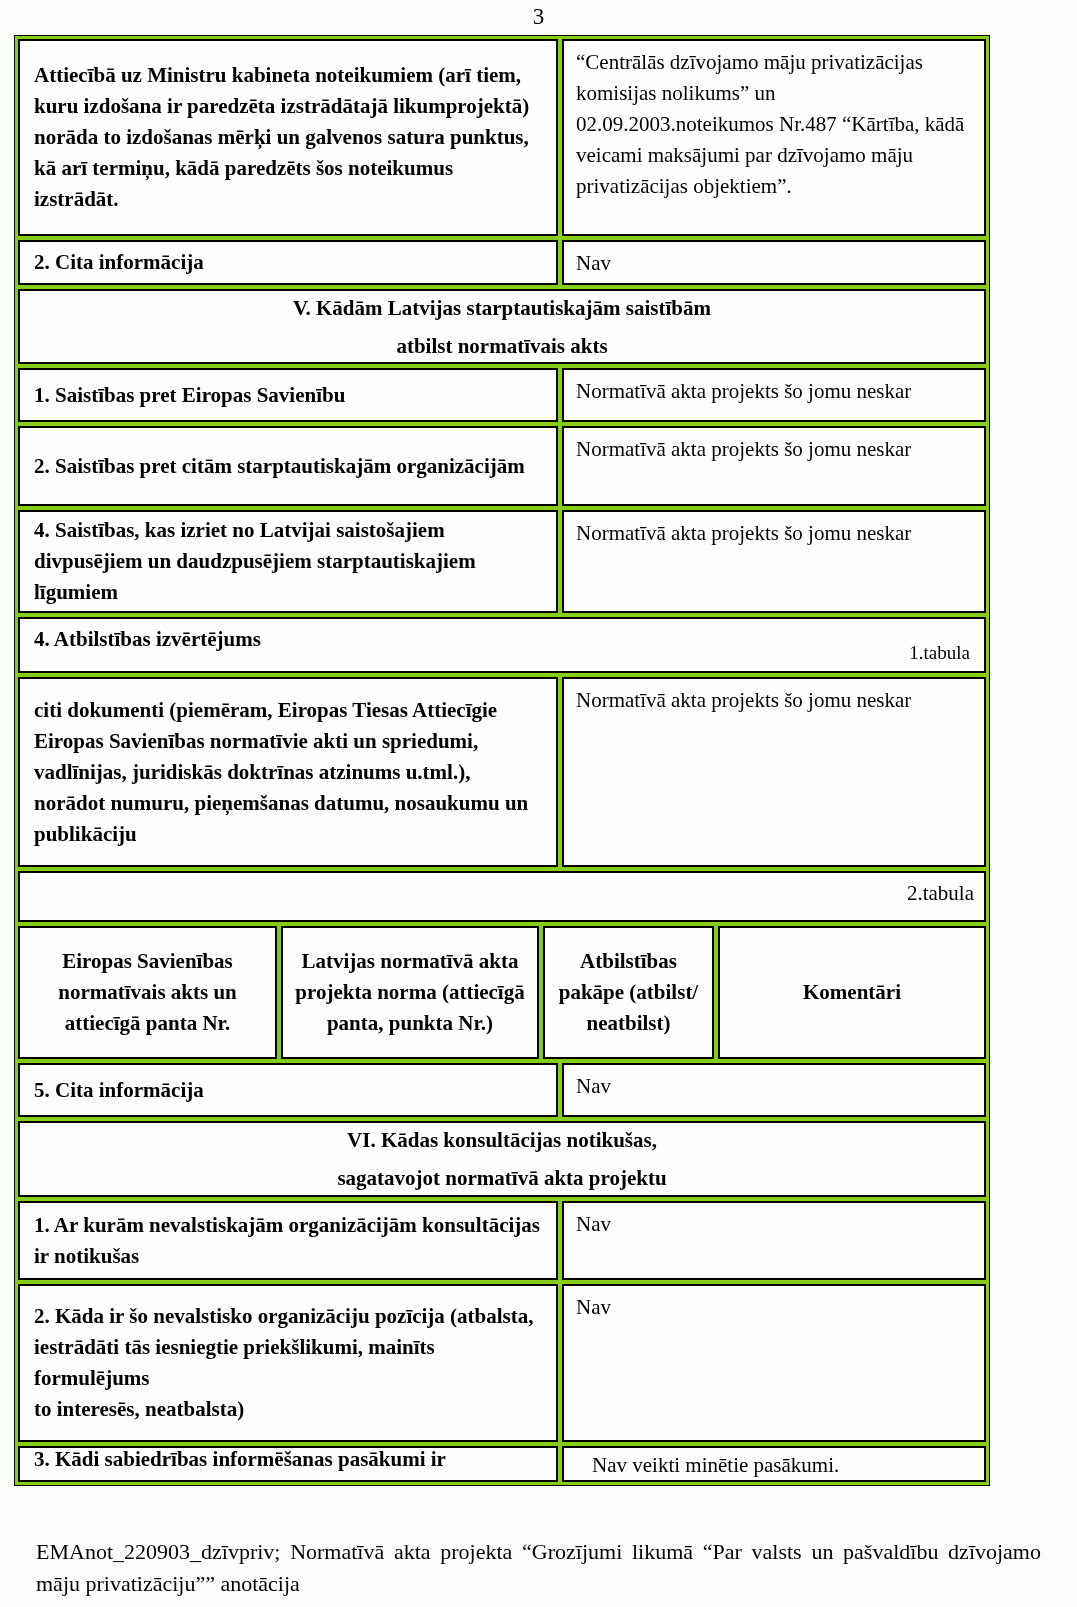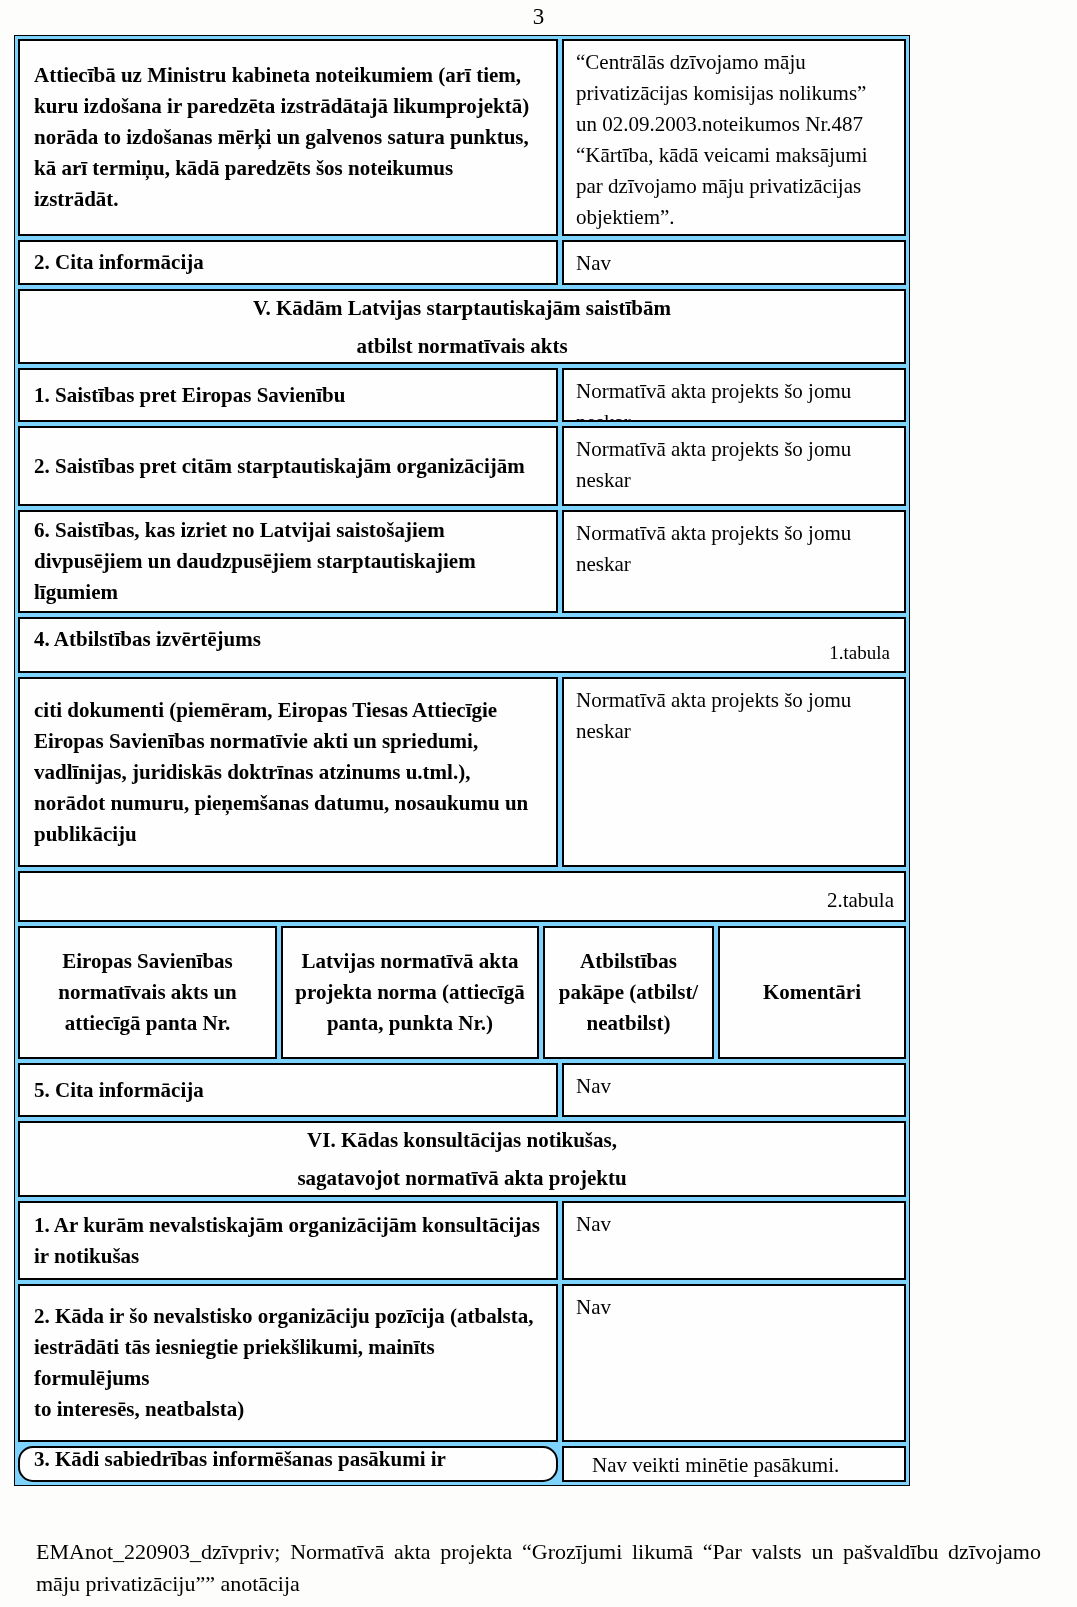--- a/index.html
+++ b/index.html
@@ -5,23 +5,23 @@
   html,body{margin:0;padding:0;}
   body{
     width:1077px;height:1607px;background:#fdfdfc;color:#000;
     font-family:"Liberation Serif","DejaVu Serif",serif;
     position:relative;overflow:hidden;
   }
   .pagenum{
     text-align:center;font-size:23px;padding-top:4px;height:26px;
   }
   .doc-table{
-    margin:5px 9px 0 14px;width:896px;box-sizing:border-box;
+    margin:5px 9px 0 14px;width:976px;box-sizing:border-box;
     border:1px solid #000;outline:0;padding:3px;
-    display:flex;flex-direction:column;gap:4px;background:#7dd3fc;
+    display:flex;flex-direction:column;gap:4px;background:#84cc16;
   }
   .row{display:flex;gap:4px;}
   .cell{
     border:2px solid #000;box-sizing:border-box;background:#fffefe;
     font-size:21px;line-height:31px;overflow:hidden;
   }
   .lab{
     font-weight:bold;flex:0 0 540px;display:flex;align-items:center;
     padding:4px 14px;white-space:pre-line;
   }
@@ -31,21 +31,21 @@
     display:flex;align-items:center;justify-content:center;white-space:pre-line;
   }
   .atb-cell{
     flex:1 1 auto;display:flex;flex-direction:row;justify-content:space-between;
     padding:5px 14px 3px 14px;
   }
   .atb-label{font-weight:bold;}
   .tab-ref{align-self:flex-end;font-weight:normal;font-size:19px;}
   .strip-cell{
     flex:1 1 auto;display:flex;align-items:flex-end;justify-content:flex-end;
-    padding:4px 10px;
+    padding:11px 10px;
   }
   .th{
     font-weight:bold;text-align:center;display:flex;align-items:center;
     justify-content:center;padding:4px 8px;white-space:pre-line;
   }
   .c1{flex:0 0 258px;}
   .c2{flex:0 0 259px;}
   .c3{flex:0 0 171px;}
   .c4{flex:1 1 auto;}
   .footer{
@@ -79,21 +79,21 @@
     <div class="cell lab">1. Saistības pret Eiropas Savienību</div>
     <div class="cell val">Normatīvā akta projekts šo jomu neskar</div>
   </div>
 
   <div class="row" style="height:80px">
     <div class="cell lab">2. Saistības pret citām starptautiskajām organizācijām</div>
     <div class="cell val">Normatīvā akta projekts šo jomu neskar</div>
   </div>
 
   <div class="row" style="height:103px">
-    <div class="cell lab">6. Saistības, kas izriet no Latvijai saistošajiem divpusējiem un daudzpusējiem starptautiskajiem līgumiem</div>
+    <div class="cell lab">4. Saistības, kas izriet no Latvijai saistošajiem divpusējiem un daudzpusējiem starptautiskajiem līgumiem</div>
     <div class="cell val">Normatīvā akta projekts šo jomu neskar</div>
   </div>
 
   <div class="row" style="height:56px">
     <div class="cell atb-cell">
       <span class="atb-label">4. Atbilstības izvērtējums</span>
       <span class="tab-ref">1.tabula</span>
     </div>
   </div>
 
@@ -128,19 +128,19 @@
     <div class="cell val">Nav</div>
   </div>
 
   <div class="row" style="height:158px">
     <div class="cell lab">2. Kāda ir šo nevalstisko organizāciju pozīcija (atbalsta, iestrādāti tās iesniegtie priekšlikumi, mainīts formulējums
 to interesēs, neatbalsta)</div>
     <div class="cell val">Nav</div>
   </div>
 
   <div class="row" style="height:36px">
-    <div class="cell lab" style="padding-top:2px;padding-bottom:12px;border-radius:15px;">3. Kādi sabiedrības informēšanas pasākumi ir</div>
+    <div class="cell lab" style="padding-top:2px;padding-bottom:12px;">3. Kādi sabiedrības informēšanas pasākumi ir</div>
     <div class="cell val" style="padding-top:2px;padding-left:28px;">Nav veikti minētie pasākumi.</div>
   </div>
 
 </div>
 
 <div class="footer">EMAnot_220903_dzīvpriv; Normatīvā akta projekta “Grozījumi likumā “Par valsts un pašvaldību dzīvojamo māju privatizāciju”” anotācija</div>
 
 </body></html>

